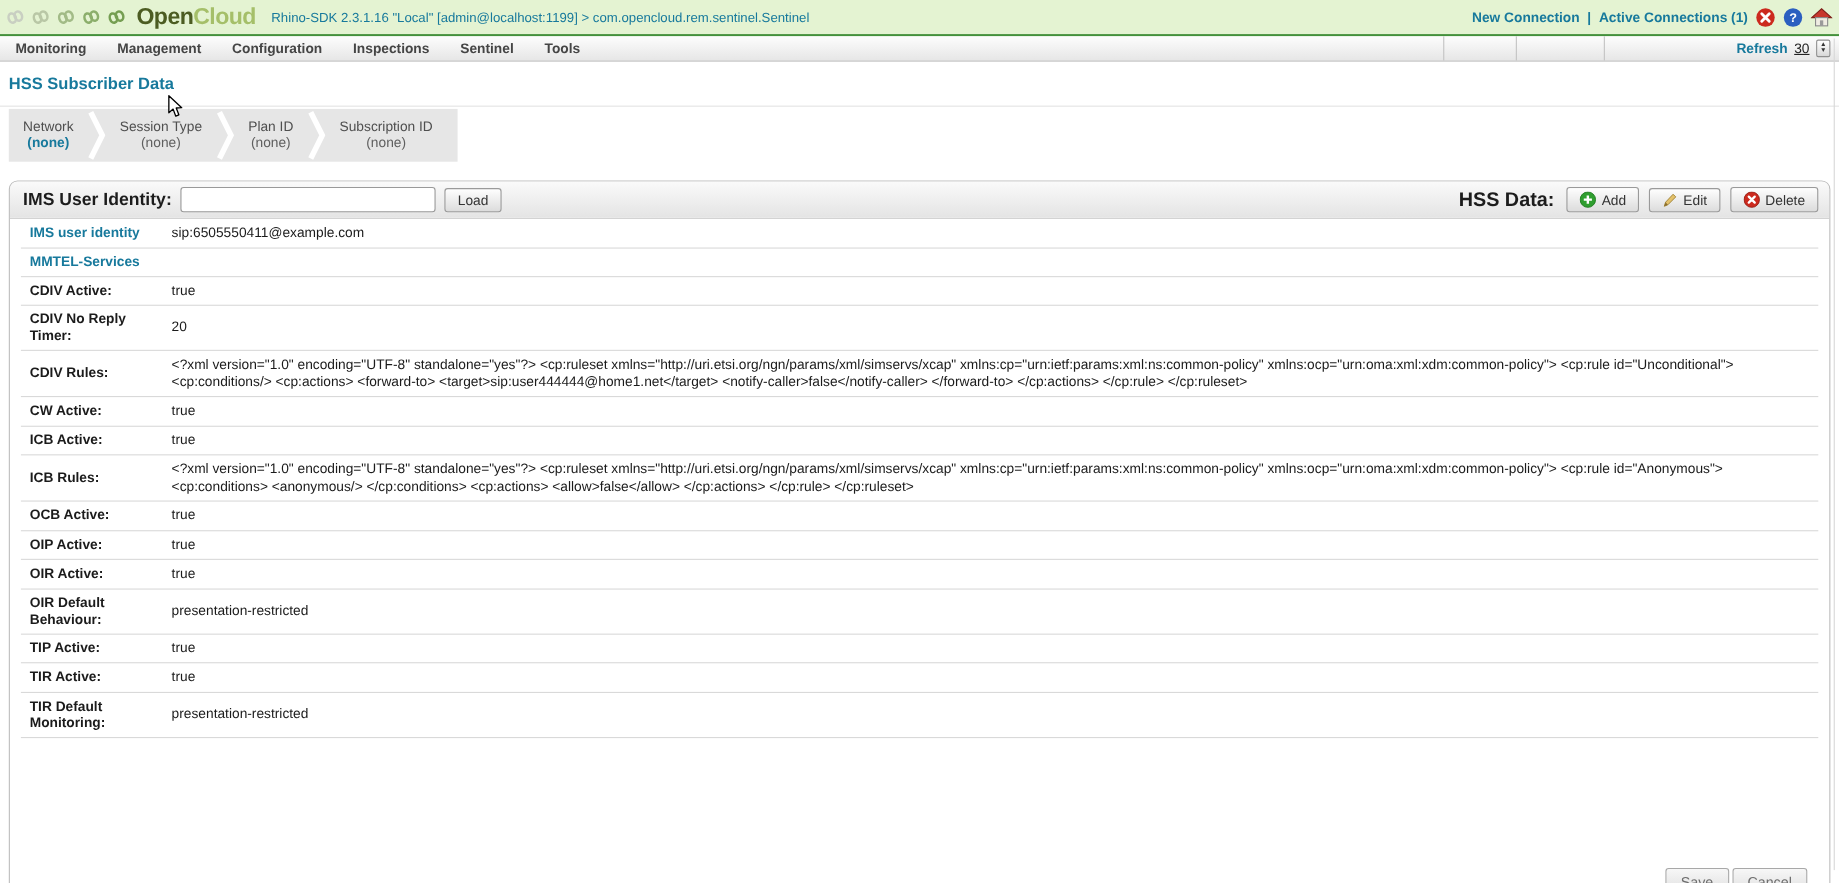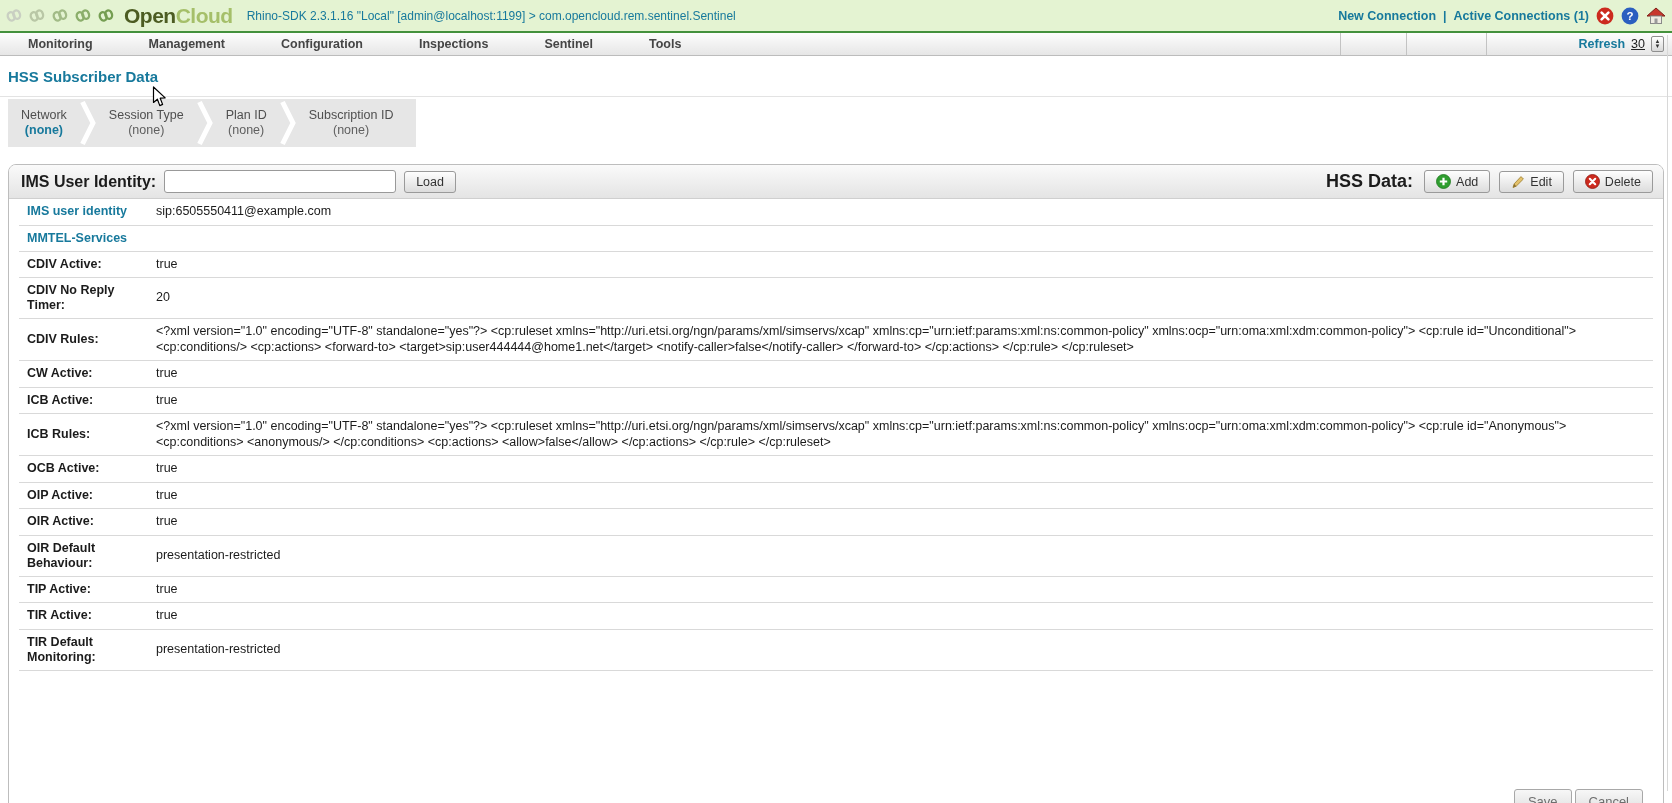--- a/index.html
+++ b/index.html
@@ -23,25 +23,25 @@
   .header-title{color:var(--teal);font-size:12px;white-space:nowrap;flex:1;overflow:hidden;}
   .header-right{display:flex;align-items:center;gap:7px;white-space:nowrap;}
   .hlink{color:var(--teal);font-weight:bold;font-size:12.5px;text-decoration:none;cursor:pointer;}
   .hsep{color:var(--teal);font-weight:bold;font-size:12.5px;}
   .hicon{display:inline-flex;cursor:pointer;}
 
   
   .menubar{height:23px;background:linear-gradient(#fdfdfd,#e6e6e6);border-bottom:1px solid #bcbcbc;
     display:flex;align-items:stretch;font-size:12.5px;font-weight:bold;color:var(--menu-text);}
   .menu-items{display:flex;align-items:center;}
-  .menu-item{padding:0 28px;cursor:pointer;line-height:22px;}
+  .menu-item{padding:0 14px;cursor:pointer;line-height:22px;}
   .menu-cells{margin-left:auto;display:flex;align-items:stretch;}
   .menu-cell{border-left:1px solid #c3c3c3;}
   .cell-a{width:66px;} .cell-b{width:80px;}
-  .refresh-cell{width:186px;display:flex;align-items:center;justify-content:flex-end;gap:6px;padding:0 8px;}
+  .refresh-cell{width:214px;display:flex;align-items:center;justify-content:flex-end;gap:6px;padding:0 8px;}
   .refresh-link{color:var(--teal);font-weight:bold;cursor:pointer;text-decoration:none;}
   .refresh-val{color:#222;font-weight:normal;text-decoration:underline;}
   .stepper{width:13px;height:16px;border:1px solid #8f8f8f;background:linear-gradient(#fff,#d8d8d8);
     display:inline-flex;flex-direction:column;align-items:center;justify-content:center;line-height:5px;
     font-size:6px;color:#333;cursor:pointer;border-radius:2px;}
 
   
   .title-bar{padding:12px 8px 11px;border-bottom:1px solid #e3e3e3;}
   .title-bar h1{font-size:15px;color:var(--teal);font-weight:bold;}
 

